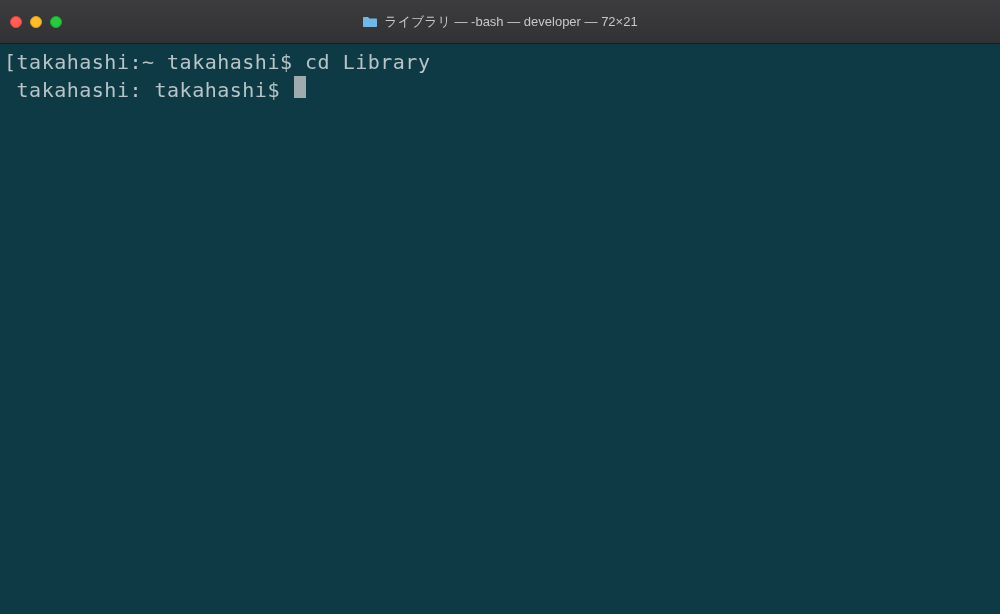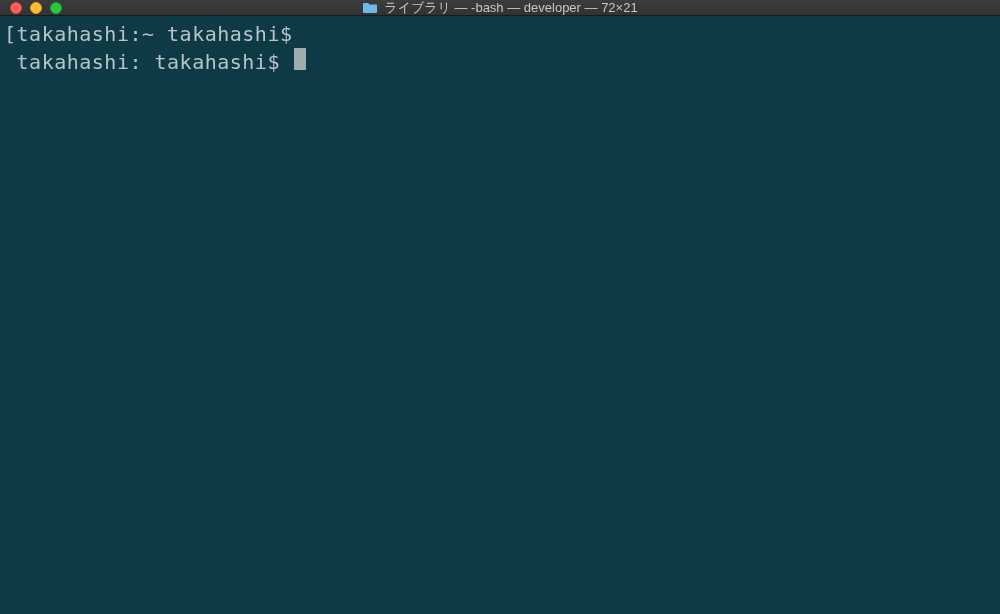--- a/index.html
+++ b/index.html
@@ -8,21 +8,21 @@
       box-sizing: border-box;
     }
     body {
       width: 1000px;
       height: 614px;
       background: #0e3a45;
       font-family: "Menlo", "Monaco", "Consolas", monospace;
       overflow: hidden;
     }
     .title-bar {
-      height: 16px;
+      height: 44px;
       background: linear-gradient(to bottom, #3c3c3e, #323234);
       border-bottom: 1px solid #1a1a1a;
       display: flex;
       align-items: center;
       position: relative;
     }
     .traffic-lights {
       display: flex;
       gap: 8px;
       padding-left: 10px;
@@ -100,18 +100,18 @@
       <svg width="16" height="12" viewBox="0 0 16 12">
         <path d="M1 2 C1 1.4 1.4 1 2 1 L6 1 L7.5 2.5 L14 2.5 C14.6 2.5 15 2.9 15 3.5 L15 10 C15 10.6 14.6 11 14 11 L2 11 C1.4 11 1 10.6 1 10 Z" fill="#6fb8e8"></path>
       </svg>
     </span>
     <span>ライブラリ — -bash — developer — 72×21</span>
   </div>
 </div>
 
 <div class="terminal-body">
   <div class="terminal-line">
-    <span>[</span><span>takahashi</span><span>:</span><span>~</span><span> </span><span>takahashi</span><span>$ </span>
+    <span>[</span><span>takahashi</span><span>:</span><span>~</span><span> </span><span>takahashi</span><span>$ </span><span>cd Library</span>
   </div>
   <div class="terminal-line">
     <span> </span><span>takahashi</span><span>:</span><span> </span><span>takahashi</span><span>$ </span><span></span><span class="cursor"></span>
   </div>
 </div>
 
 </body></html>

